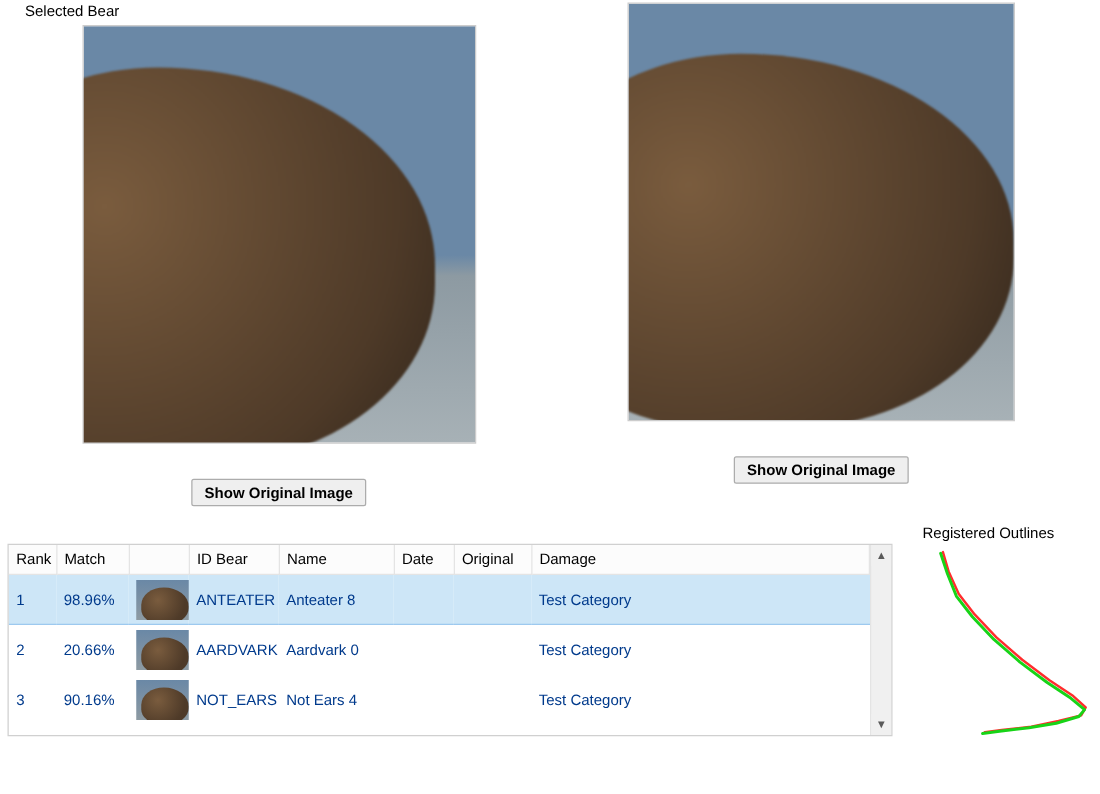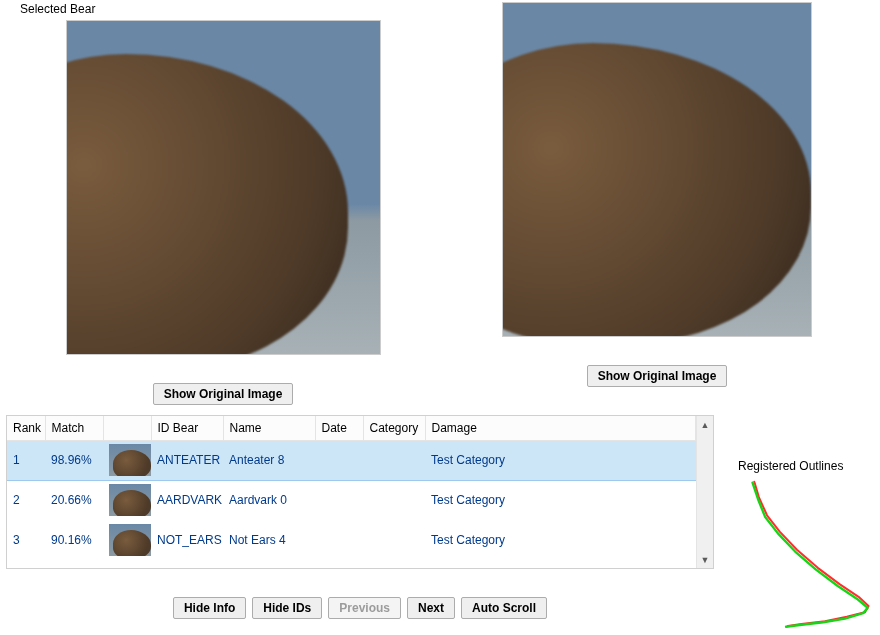--- a/index.html
+++ b/index.html
@@ -203,21 +203,21 @@
               <col class="c-dmg">
           </colgroup>
           <thead>
             <tr>
               <th>Rank</th>
               <th>Match</th>
               <th></th>
               <th>ID Bear</th>
               <th>Name</th>
               <th>Date</th>
-              <th>Category</th>
+              <th>Original</th>
               <th>Damage</th>
             </tr>
           </thead>
           <tbody id="results-tbody">
               <tr class="selected">
                 <td>1</td>
                 <td>98.96%</td>
                 <td>
                   <span class="thumb"></span>
                 </td>
@@ -253,27 +253,20 @@
               </tr>
             </tbody>
         </table>
       </div>
       <div class="scrollbar">
         <div class="scroll-btn">▲</div>
         <div class="scroll-track"></div>
         <div class="scroll-btn">▼</div>
       </div>
     </div>
-    <div class="btn-row">
-      <button>Hide Info</button>
-      <button>Hide IDs</button>
-      <button disabled="">Previous</button>
-      <button>Next</button>
-      <button>Auto Scroll</button>
-    </div>
   </div>
 
   <div class="outlines-area">
     <div class="outlines-title">Registered Outlines</div>
     <svg class="outlines-svg" viewBox="0 0 150 165">
       <path d="M18 3 L23 20 L32 40 L46 58 L65 78 L88 98 L112 116 L133 130 L144 140 L140 147 L120 152 L96 157 L70 160 L55 162" fill="none" stroke="#ff2d2d" stroke-width="2.2" stroke-linejoin="round" stroke-linecap="round"></path>
       <path d="M16 4 L22 22 L30 42 L44 60 L63 80 L86 100 L110 118 L131 132 L143 142 L138 148 L118 154 L94 158 L68 161 L53 163" fill="none" stroke="#17d417" stroke-width="2.6" stroke-linejoin="round" stroke-linecap="round"></path>
     </svg>
   </div>
 </div>

